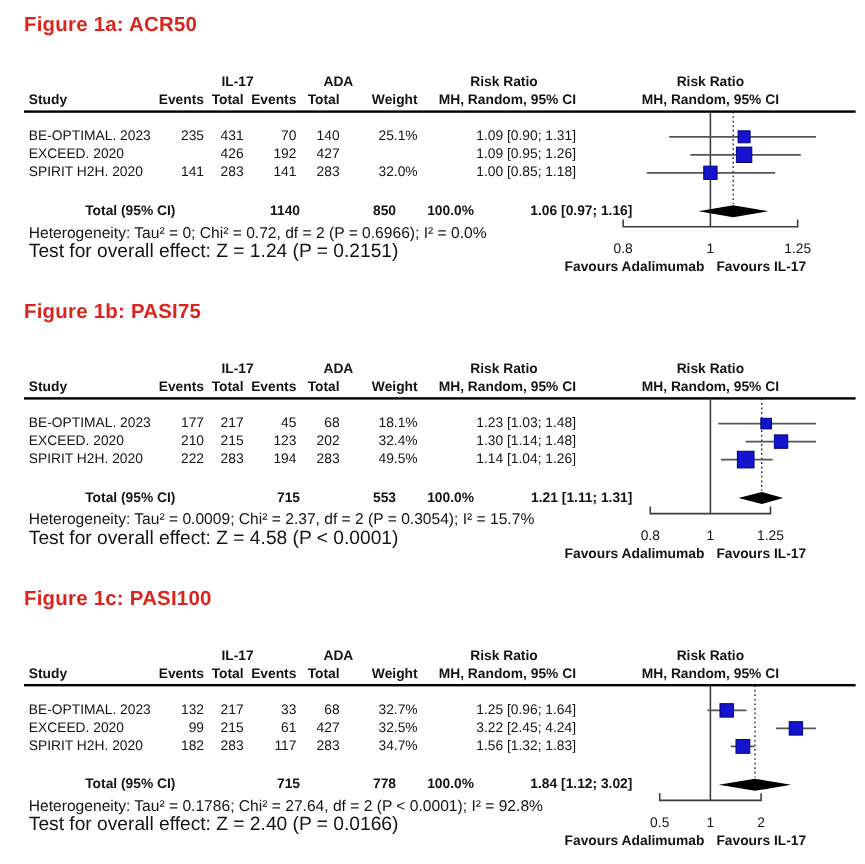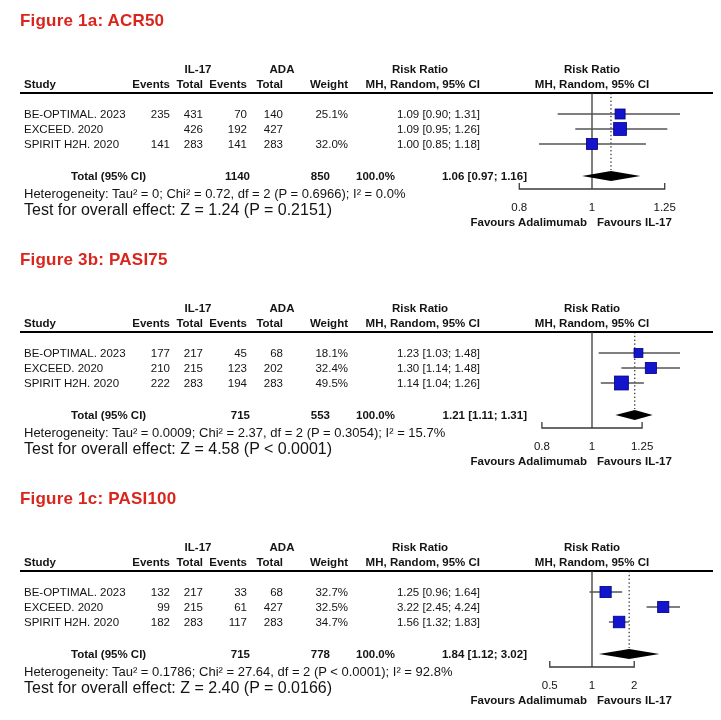--- a/index.html
+++ b/index.html
@@ -121,21 +121,21 @@
         <text x="69.27904047600775" y="118" text-anchor="middle" font-size="11.5" fill="#141414">0.8</text>
         <text x="142" y="118" text-anchor="middle" font-size="11.5" fill="#141414">1</text>
         <text x="214.7209595239923" y="118" text-anchor="middle" font-size="11.5" fill="#141414">1.25</text>
         <text x="137" y="133" text-anchor="end" font-size="11.5" font-weight="bold" fill="#141414">Favours Adalimumab</text>
         <text x="147" y="133" text-anchor="start" font-size="11.5" font-weight="bold" fill="#141414">Favours IL-17</text>
       </svg>
     </div>
   </section>
 
   <section class="figure">
-    <h2 class="fig-title">Figure 3b: PASI75</h2>
+    <h2 class="fig-title">Figure 1b: PASI75</h2>
     <div class="panel">
       <div class="ghrow">
         <div class="gh gh-il17">IL-17</div>
         <div class="gh gh-ada">ADA</div>
         <div class="gh gh-rrt">Risk Ratio</div>
         <div class="gh gh-rrp">Risk Ratio</div>
       </div>
       <div class="chrow">
         <div class="ch-cell c-study">Study</div>
         <div class="ch-cell c-e1">Events</div>

